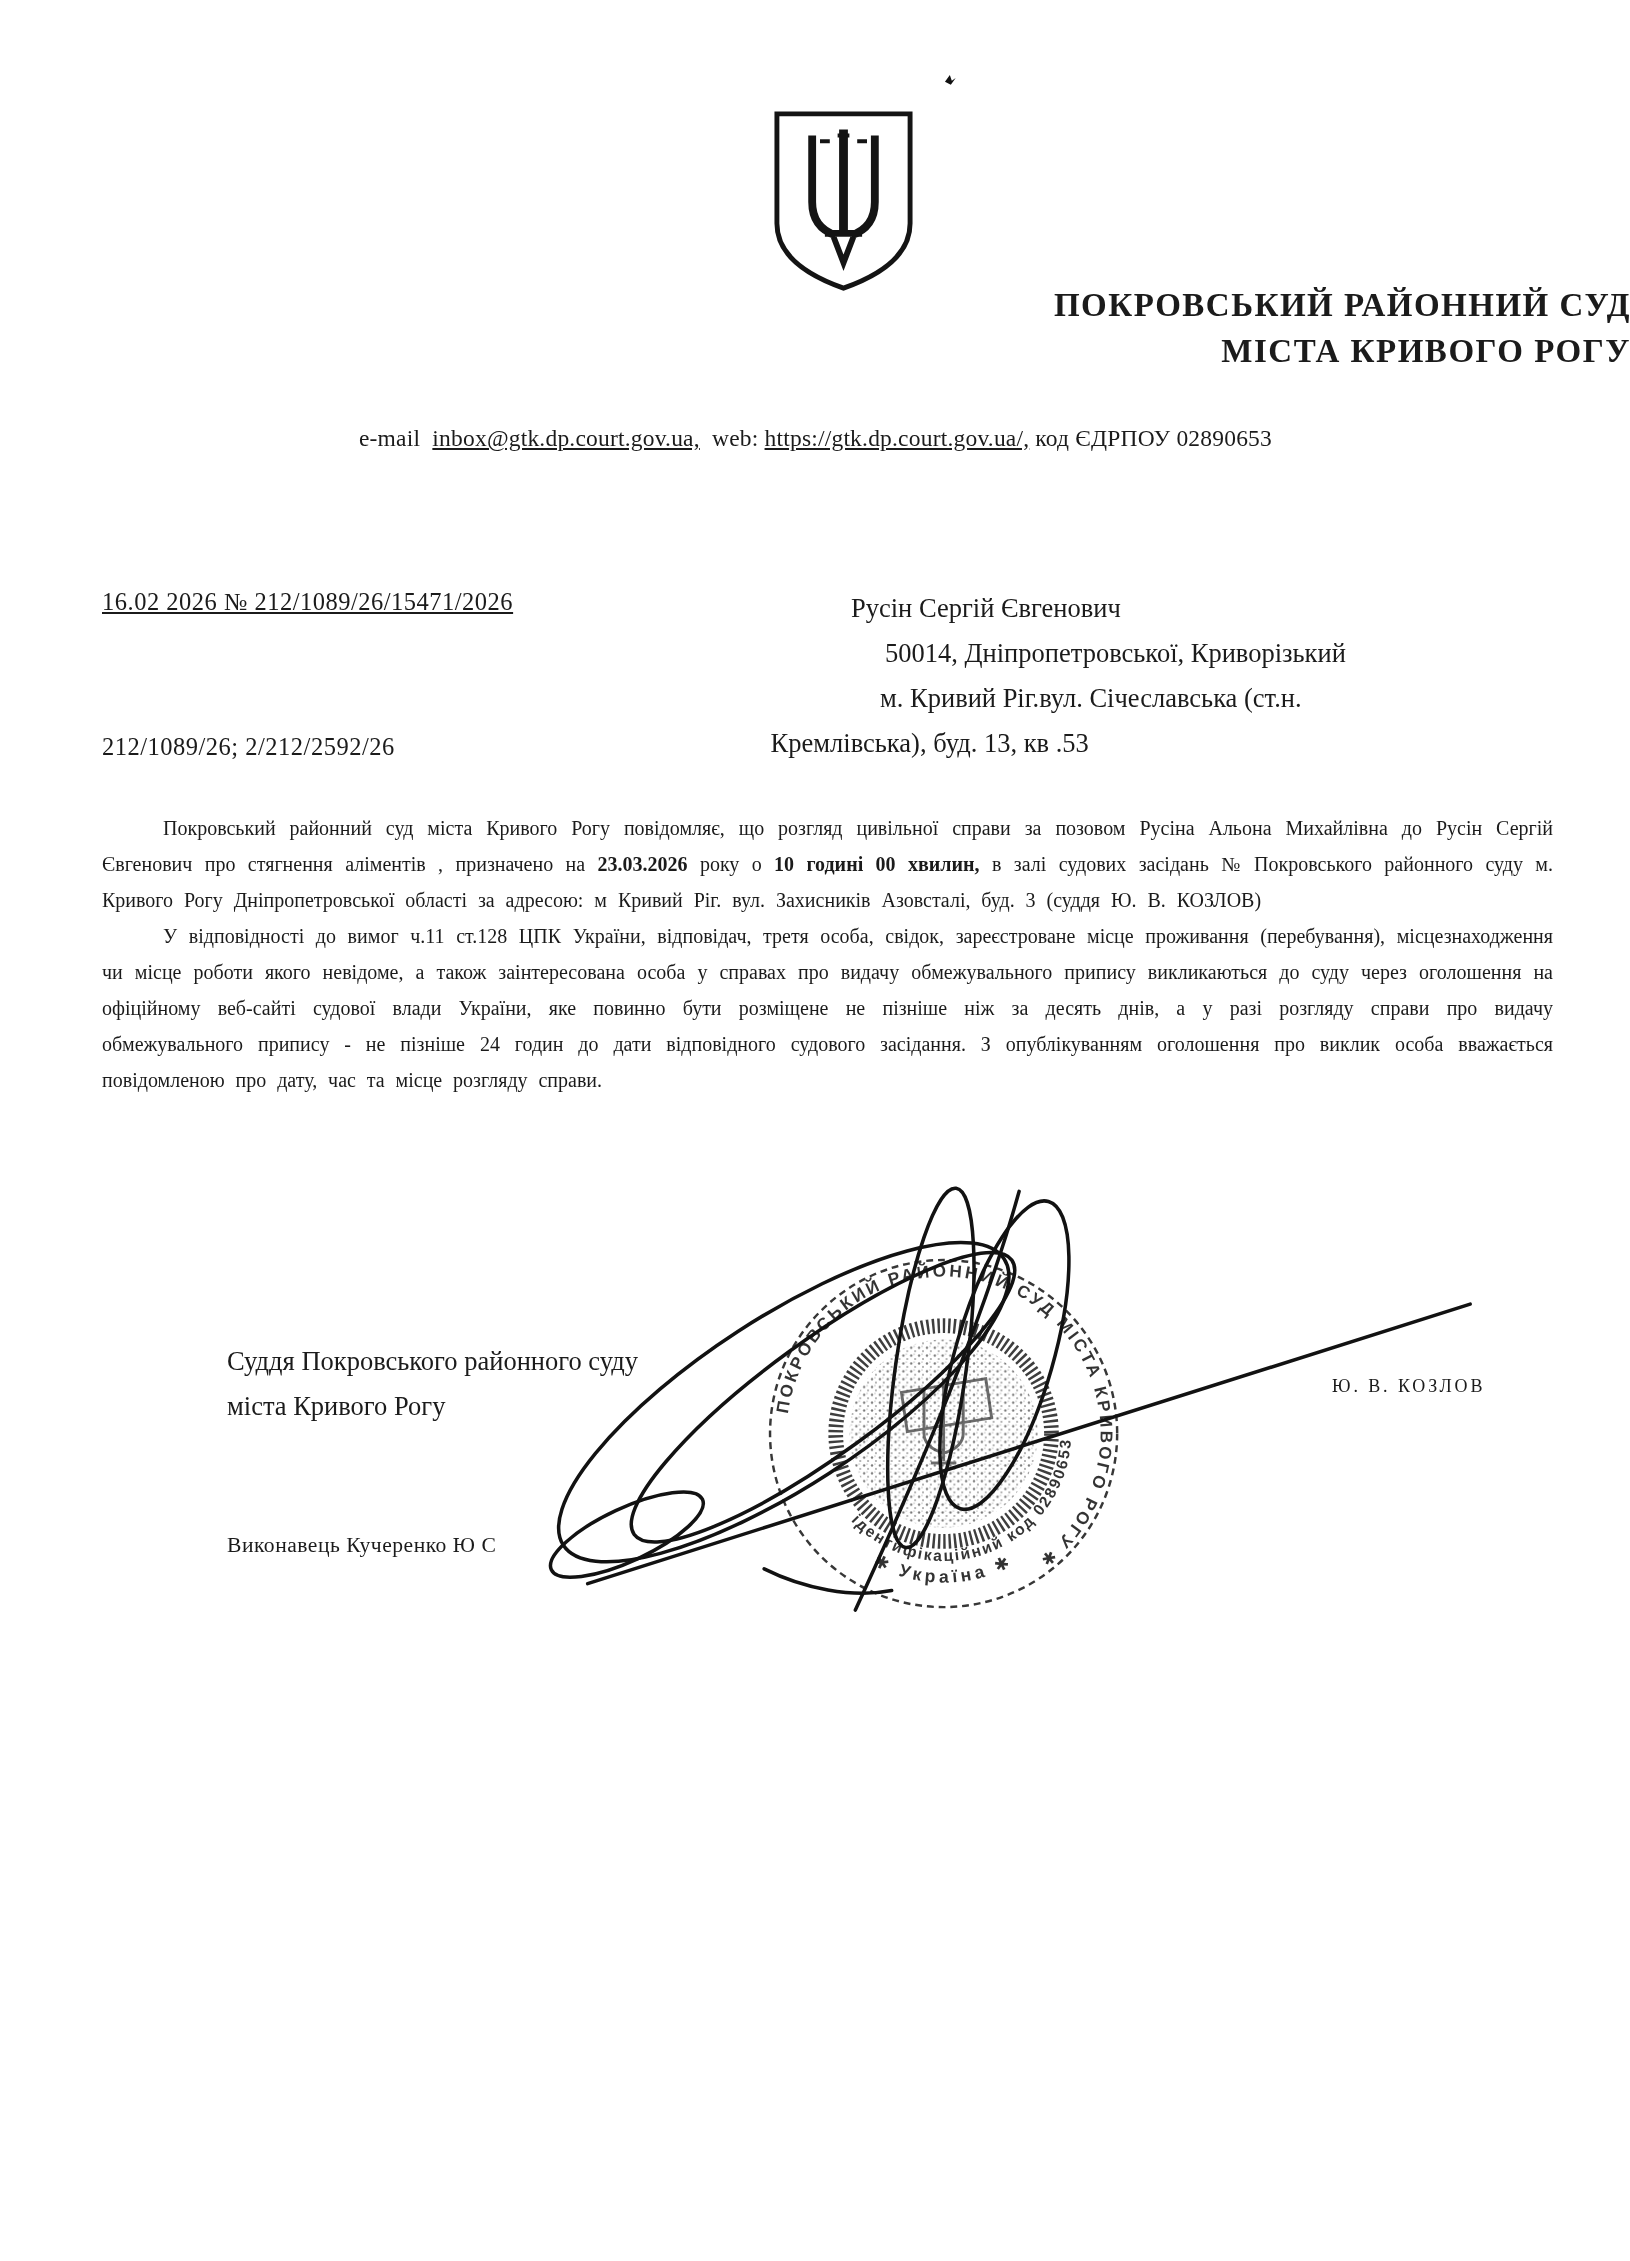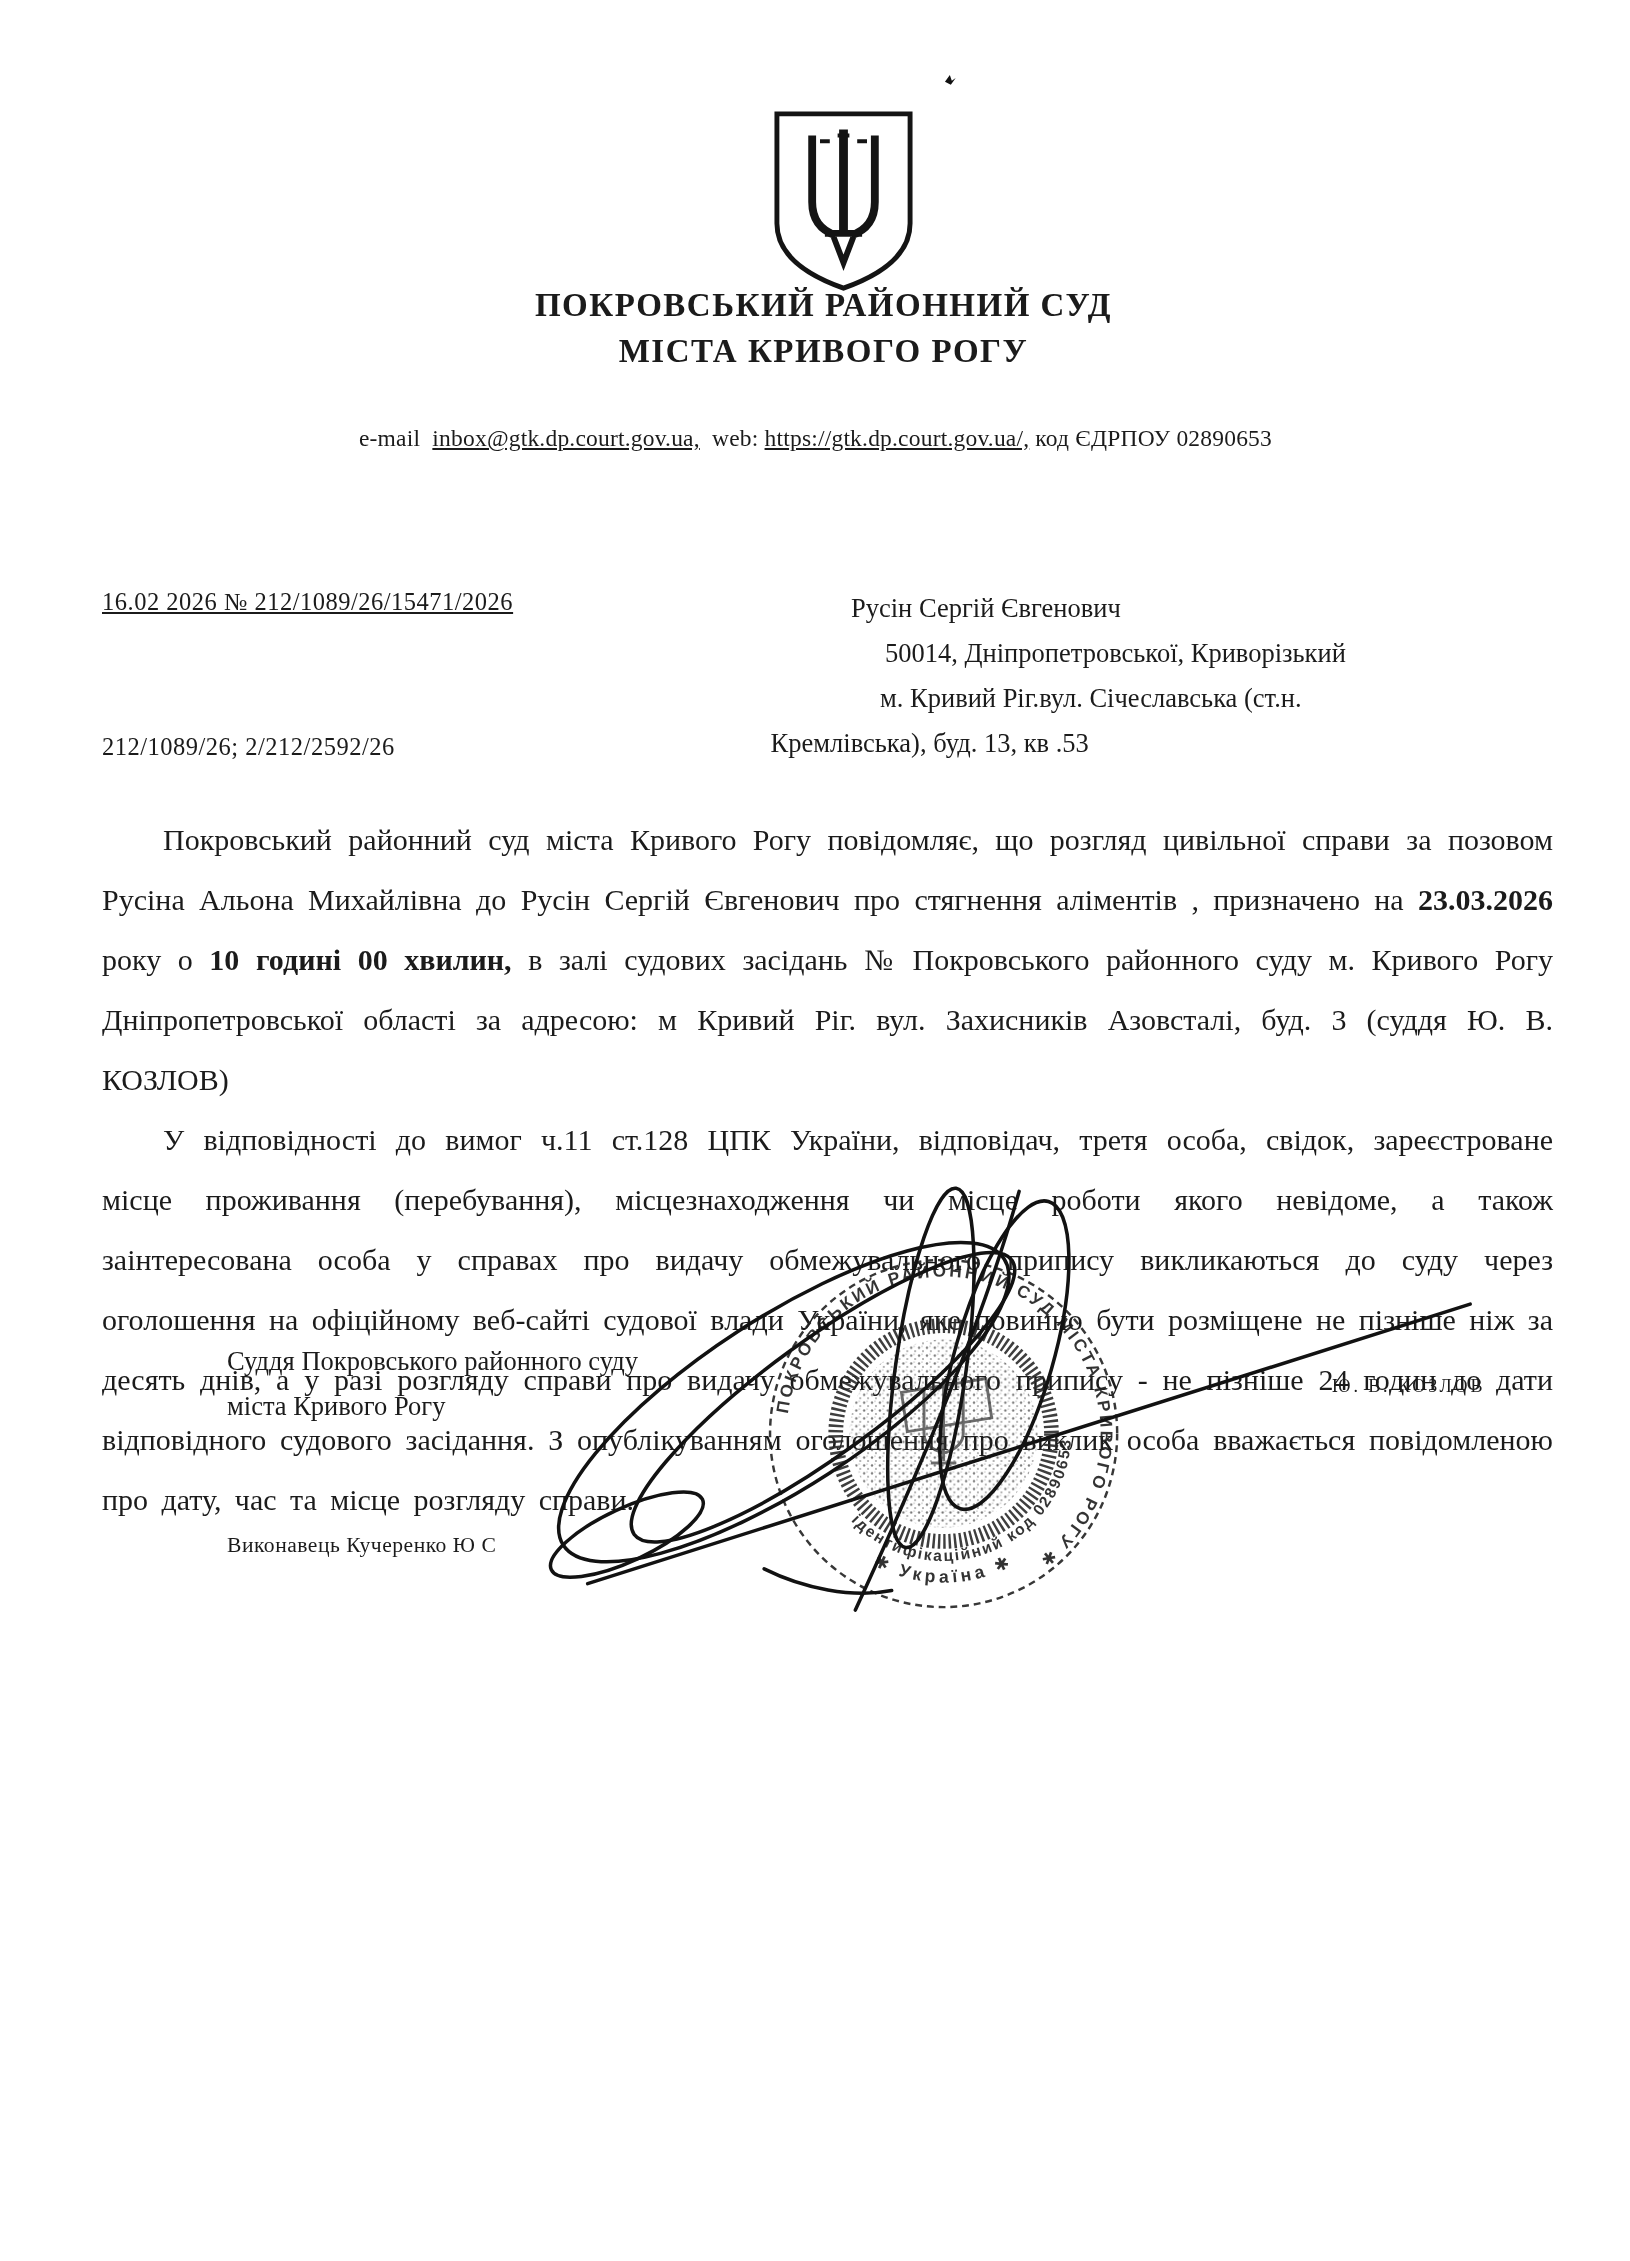--- a/index.html
+++ b/index.html
@@ -7,40 +7,40 @@
     width:1631px;height:2261px;position:relative;
     background:#ffffff;color:#1b1b1b;
     font-family:"Liberation Serif","DejaVu Serif",serif;
     overflow:hidden;
   }
   .abs{position:absolute;}
   
   .emblem{left:769px;top:108px;width:149px;height:188px;}
   .speck-mark{left:943px;top:73px;width:13.7px;height:13.7px;}
   .court-title{
-    left:0;right:0;top:282px;text-align:center;
+    left:0;right:0;top:282px;text-align:right;
     font-weight:bold;font-size:33px;line-height:46px;letter-spacing:1.5px;padding-left:16px;
   }
   .court-address{
     left:0;right:0;top:416px;text-align:center;
     font-size:23.5px;line-height:45px;letter-spacing:0.2px;
   }
   .u{text-decoration:underline;}
   
   .ref-line{left:102px;top:588px;font-size:24.5px;text-decoration:underline;letter-spacing:0.5px;}
   .case-numbers{left:102px;top:733px;font-size:24.5px;letter-spacing:0.5px;}
   .recipient{left:753px;top:586px;width:667px;font-size:26.5px;line-height:45px;}
   .recipient .r1{padding-left:98px;}
   .recipient .r2{padding-left:132px;}
   .recipient .r3{padding-left:127px;}
   .recipient .r4{padding-left:17.6px;}
   
   .body-text{
     left:102px;top:810px;width:1451px;
-    font-size:30px;line-height:60px;
+    font-size:20px;line-height:36px;
     text-align:justify;word-spacing:5.9px;
   }
   .body-text p{margin:0;text-indent:61px;}
   
   .sig-left{left:227px;top:1339px;font-size:26.5px;line-height:45px;}
   .sig-name{left:1332px;top:1376px;font-size:18px;letter-spacing:2.9px;font-family:Liberation Serif, serif;}
   .executor{left:227px;top:1533px;font-size:21.6px;letter-spacing:0.5px;}
   
   .stamp-overlay{left:470px;top:1157px;width:1059px;height:510px;pointer-events:none;}
   svg{display:block;}

